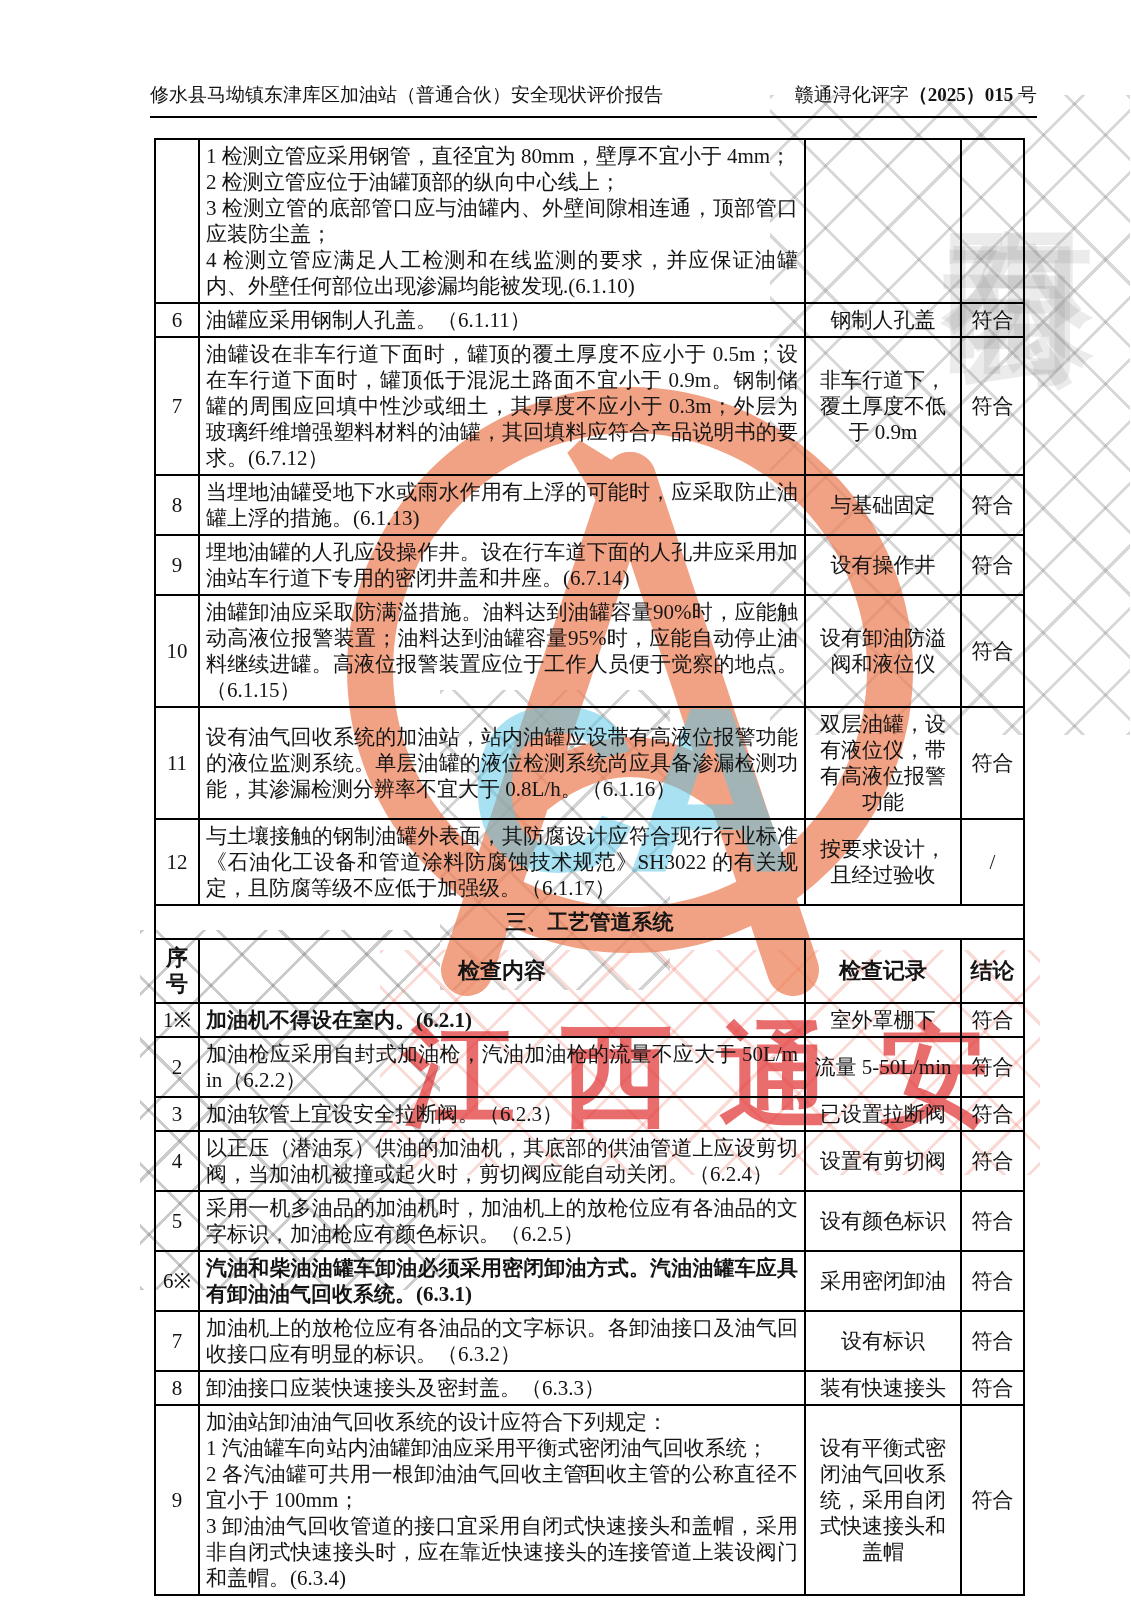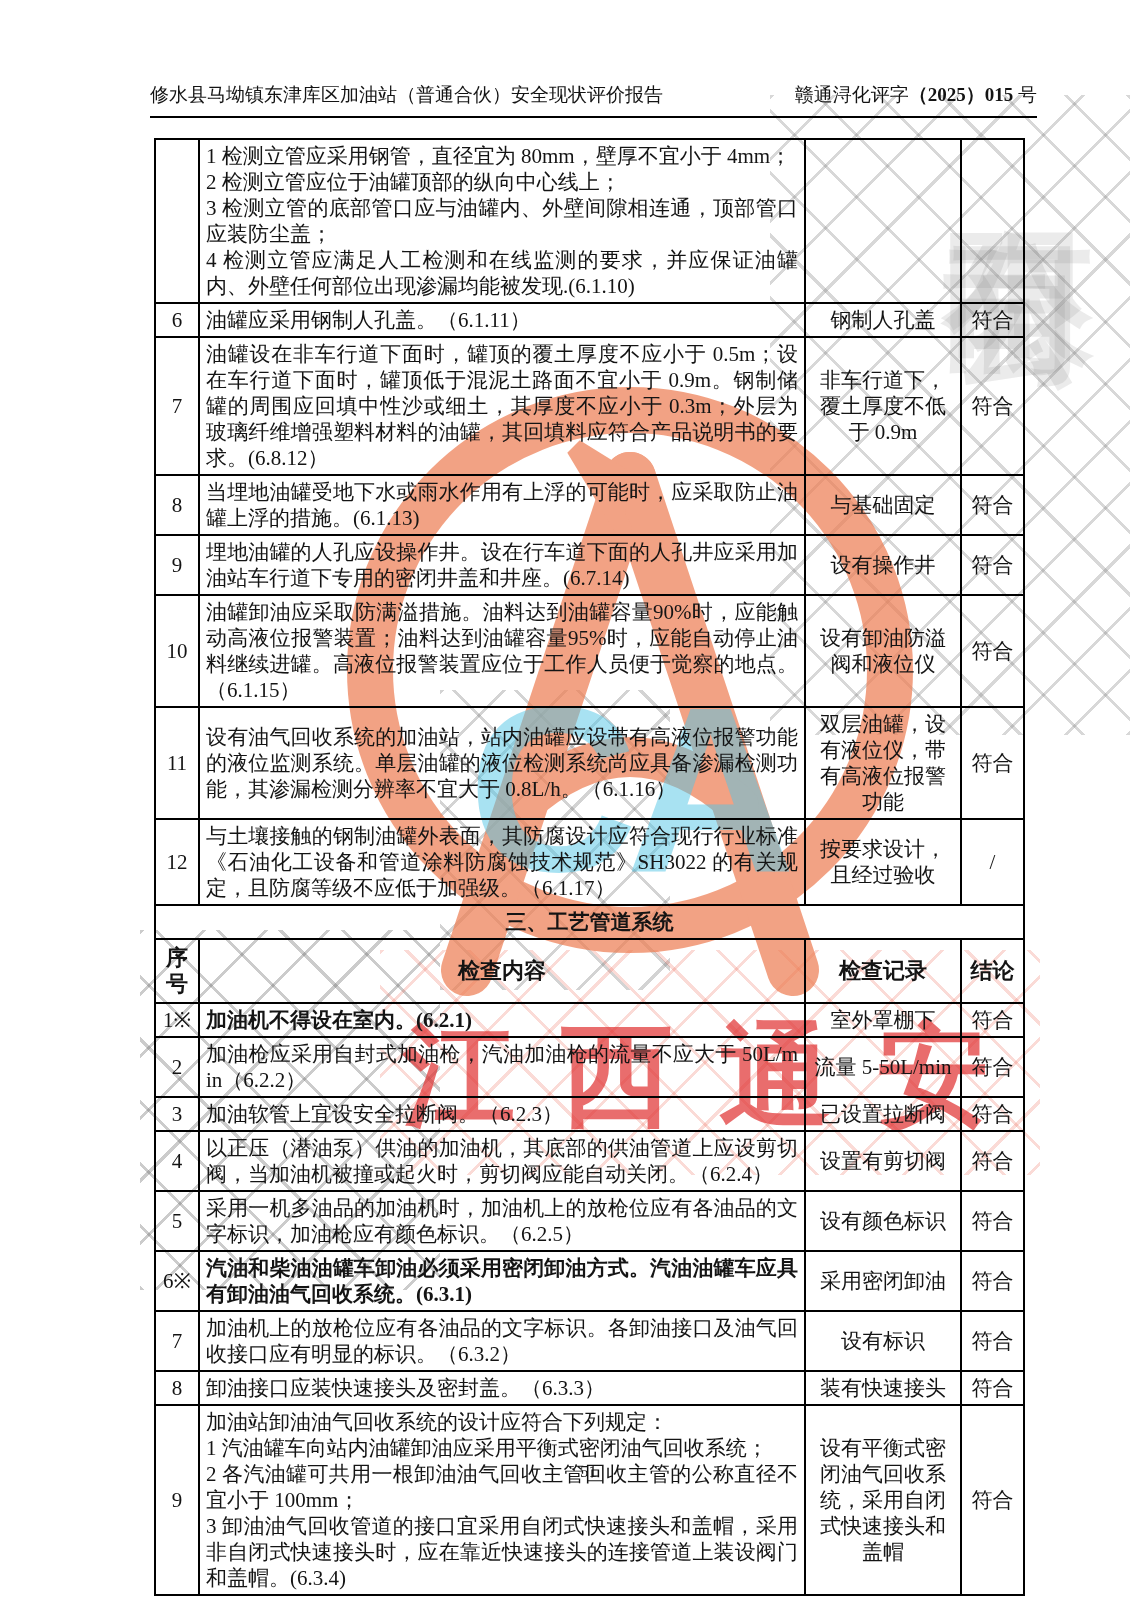--- a/index.html
+++ b/index.html
@@ -135,21 +135,21 @@
         <td class="c-conclusion"></td>
       </tr>
       <tr>
         <td class="c-no">6</td>
         <td class="c-content">油罐应采用钢制人孔盖。（6.1.11）</td>
         <td class="c-record">钢制人孔盖</td>
         <td class="c-conclusion">符合</td>
       </tr>
       <tr>
         <td class="c-no">7</td>
-        <td class="c-content">油罐设在非车行道下面时，罐顶的覆土厚度不应小于 0.5m；设在车行道下面时，罐顶低于混泥土路面不宜小于 0.9m。钢制储罐的周围应回填中性沙或细土，其厚度不应小于 0.3m；外层为玻璃纤维增强塑料材料的油罐，其回填料应符合产品说明书的要求。(6.8.12）</td>
+        <td class="c-content">油罐设在非车行道下面时，罐顶的覆土厚度不应小于 0.5m；设在车行道下面时，罐顶低于混泥土路面不宜小于 0.9m。钢制储罐的周围应回填中性沙或细土，其厚度不应小于 0.3m；外层为玻璃纤维增强塑料材料的油罐，其回填料应符合产品说明书的要求。(6.7.12）</td>
         <td class="c-record">非车行道下，覆土厚度不低于 0.9m</td>
         <td class="c-conclusion">符合</td>
       </tr>
       <tr>
         <td class="c-no">8</td>
         <td class="c-content">当埋地油罐受地下水或雨水作用有上浮的可能时，应采取防止油罐上浮的措施。(6.1.13)</td>
         <td class="c-record">与基础固定</td>
         <td class="c-conclusion">符合</td>
       </tr>
       <tr>

